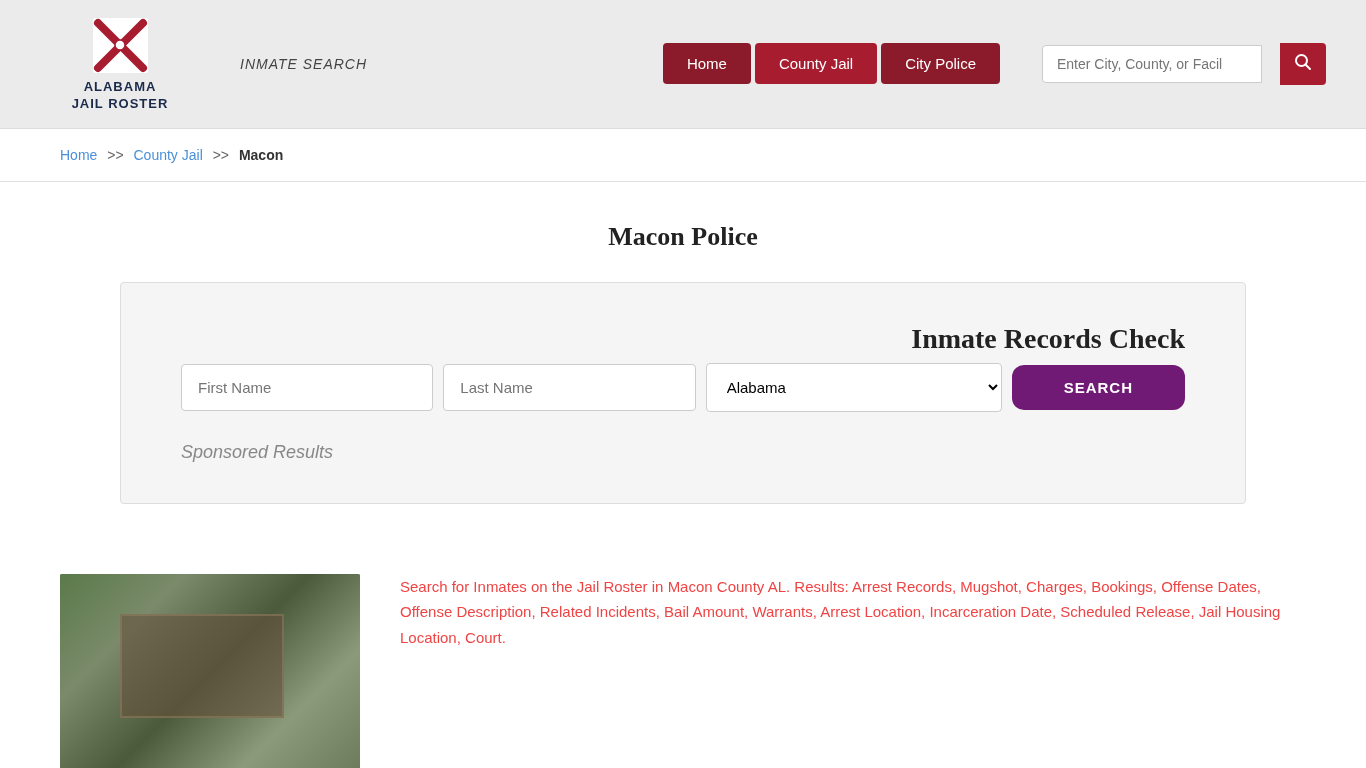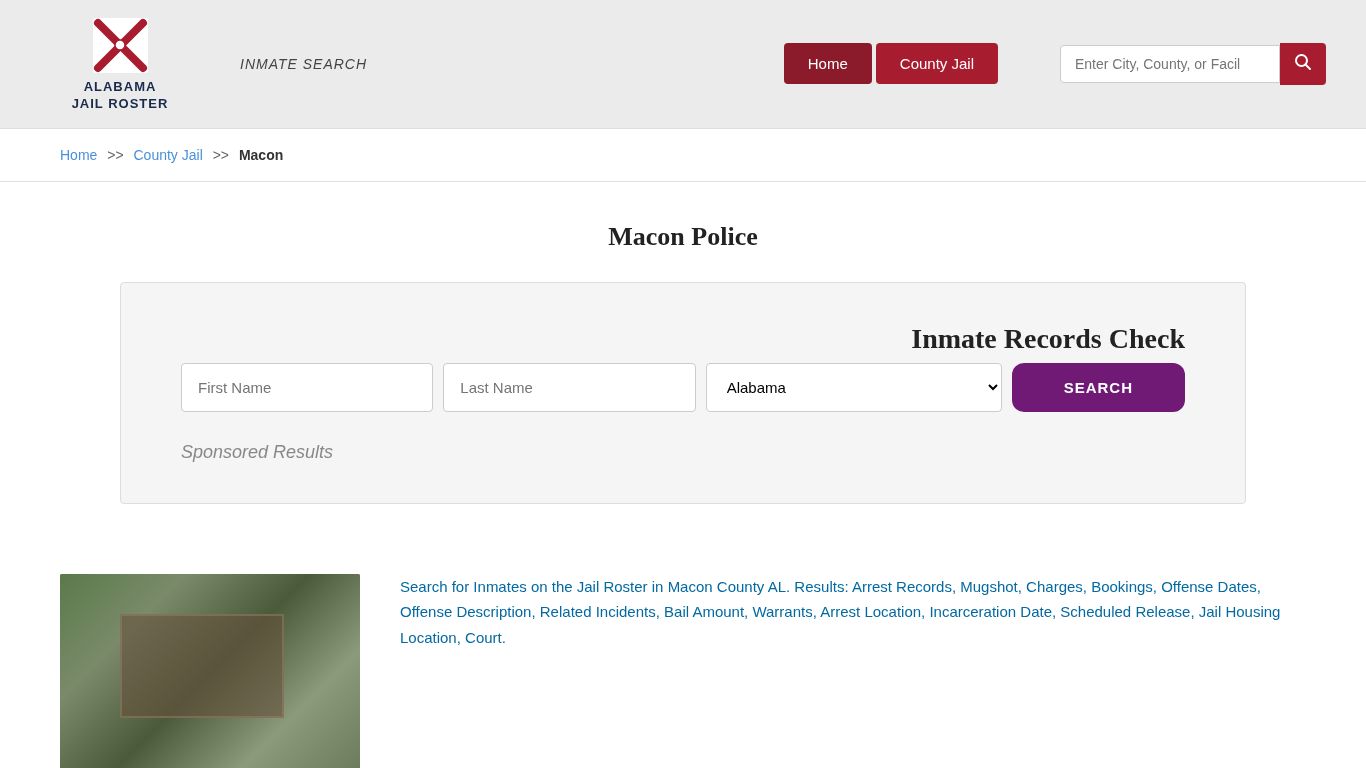--- a/index.html
+++ b/index.html
@@ -64,21 +64,22 @@
     }
     .nav-btn-county {
       background: #a81c30;
     }
     .nav-btn-city {
       background: #8b1a2a;
     }
     .search-area {
       display: flex;
       align-items: center;
-      margin-left: 32px;
+      margin-left: 12px;
+      gap: 18px;
     }
     .search-input {
       width: 220px;
       padding: 10px 14px;
       font-size: 14px;
       border: 1px solid #ccc;
       border-radius: 4px 0 0 4px;
       outline: none;
       font-family: Arial, sans-serif;
     }
@@ -147,20 +148,21 @@
     .records-subtitle {
       text-align: center;
       font-size: 15px;
       color: #555;
       font-family: Arial, sans-serif;
       margin-bottom: 30px;
     }
     .records-form {
       display: flex;
       gap: 10px;
+      align-items: center;
       margin-bottom: 30px;
     }
     .records-form input {
       flex: 1;
       padding: 14px 16px;
       font-size: 15px;
       border: 1px solid #ccc;
       border-radius: 4px;
       font-family: Arial, sans-serif;
       outline: none;
@@ -224,21 +226,21 @@
       top: 40px;
       left: 60px;
       width: 160px;
       height: 100px;
       background: rgba(100,80,60,0.6);
       border: 2px solid rgba(150,130,100,0.5);
     }
     .description-text {
       font-family: Arial, sans-serif;
       font-size: 15px;
-      color: #0369a1;
+      color: #ef4444;
       line-height: 1.7;
       flex: 1;
     }
   </style>
 </head>
 <body>
 
 <div class="header">
   <div class="logo-area">
     <div class="logo-icon">
@@ -256,20 +258,21 @@
       <span>ALABAMA</span><br>
       <span>JAIL ROSTER</span>
     </div>
   </div>
 
   <span class="inmate-search-label">INMATE SEARCH</span>
 
   <div class="nav-buttons">
     <button class="nav-btn nav-btn-home">Home</button>
     <button class="nav-btn nav-btn-county">County Jail</button>
+    <button class="nav-btn nav-btn-city">City Police</button>
   </div>
 
   <div class="search-area">
     <input class="search-input" type="text" placeholder="Enter City, County, or Facil" style="">
     <button class="search-btn-header">
       <svg width="18" height="18" viewBox="0 0 18 18" fill="none">
         <circle cx="7.5" cy="7.5" r="5.5" stroke="white" stroke-width="2"></circle>
         <line x1="11.5" y1="11.5" x2="16" y2="16" stroke="white" stroke-width="2" stroke-linecap="round"></line>
       </svg>
     </button>

